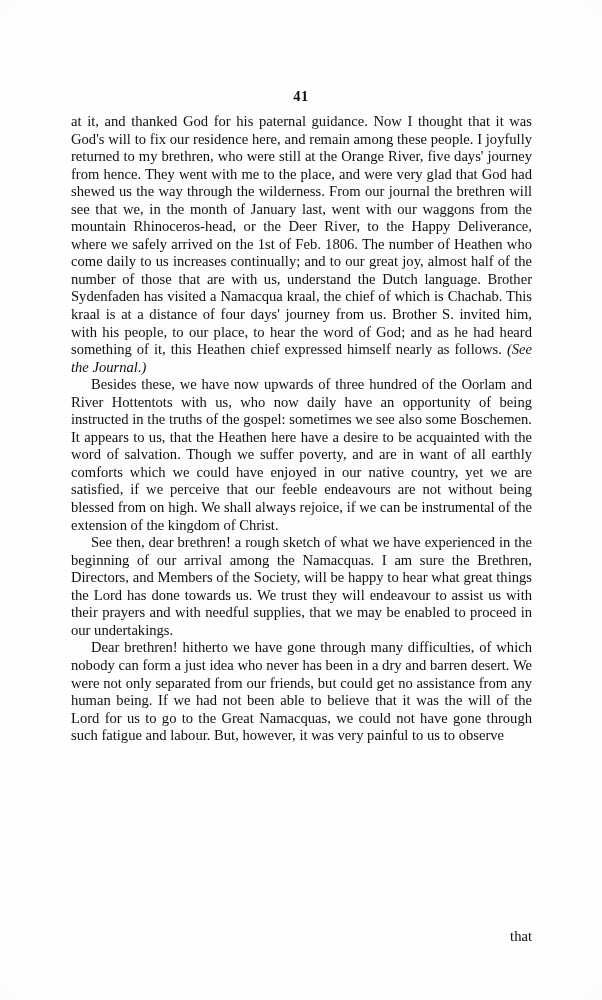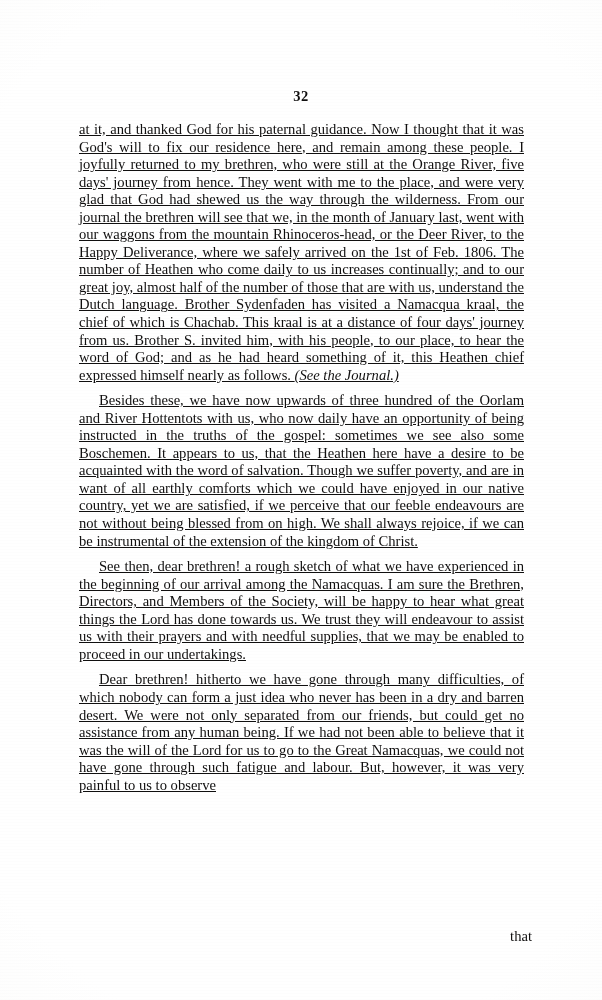--- a/index.html
+++ b/index.html
@@ -43,25 +43,24 @@
     width: 461px;
     font-family: "Liberation Serif", "DejaVu Serif", serif;
     font-size: 14.6px;
     line-height: 17.55px;
     color: #100f0f;
     text-align: justify;
     text-justify: inter-word;
     -webkit-font-smoothing: none;
   }
   .para {
-    margin: 8px;
+    margin: 0;
     text-indent: 20px;
     text-align: justify;
     hyphens: none;
-    text-decoration: underline;
   }
   .para.first {
     text-indent: 0;
   }
   .journal-note {
     font-style: italic;
   }
   .catchword {
     position: absolute;
     top: 928px;
@@ -82,21 +81,21 @@
       repeating-linear-gradient(0deg, rgba(0,0,0,0.35) 0px, rgba(0,0,0,0) 1px, rgba(0,0,0,0) 3px);
   }
 </style>
 </head>
 <body>
 
 <div class="page">
 
   <div class="paper-tone"></div>
 
-  <div class="folio">32</div>
+  <div class="folio">41</div>
 
   <div class="textblock">
 
     <p class="para first"><span>at it, and thanked God for his paternal guidance. Now I thought that it was God's will to fix our residence here, and remain among these people. I joyfully returned to my brethren, who were still at the Orange River, five days' journey from hence. They went with me to the place, and were very glad that God had shewed us the way through the wilderness. From our journal the brethren will see that we, in the month of January last, went with our waggons from the mountain Rhinoceros-head, or the Deer River, to the Happy Deliverance, where we safely arrived on the 1st of Feb. 1806. The number of Heathen who come daily to us increases continually; and to our great joy, almost half of the number of those that are with us, understand the Dutch language. Brother Sydenfaden has visited a Namacqua kraal, the chief of which is Chachab. This kraal is at a distance of four days' journey from us. Brother S. invited him, with his people, to our place, to hear the word of God; and as he had heard something of it, this Heathen chief expressed himself nearly as follows. </span><span class="journal-note">(See the Journal.)</span></p>
 
     <p class="para"><span>Besides these, we have now upwards of three hundred of the Oorlam and River Hottentots with us, who now daily have an opportunity of being instructed in the truths of the gospel: sometimes we see also some Boschemen. It appears to us, that the Heathen here have a desire to be acquainted with the word of salvation. Though we suffer poverty, and are in want of all earthly comforts which we could have enjoyed in our native country, yet we are satisfied, if we perceive that our feeble endeavours are not without being blessed from on high. We shall always rejoice, if we can be instrumental of the extension of the kingdom of Christ.</span></p>
 
     <p class="para"><span>See then, dear brethren! a rough sketch of what we have experienced in the beginning of our arrival among the Namacquas. I am sure the Brethren, Directors, and Members of the Society, will be happy to hear what great things the Lord has done towards us. We trust they will endeavour to assist us with their prayers and with needful supplies, that we may be enabled to proceed in our undertakings.</span></p>
 
     <p class="para"><span>Dear brethren! hitherto we have gone through many difficulties, of which nobody can form a just idea who never has been in a dry and barren desert. We were not only separated from our friends, but could get no assistance from any human being. If we had not been able to believe that it was the will of the Lord for us to go to the Great Namacquas, we could not have gone through such fatigue and labour. But, however, it was very painful to us to observe</span></p>

